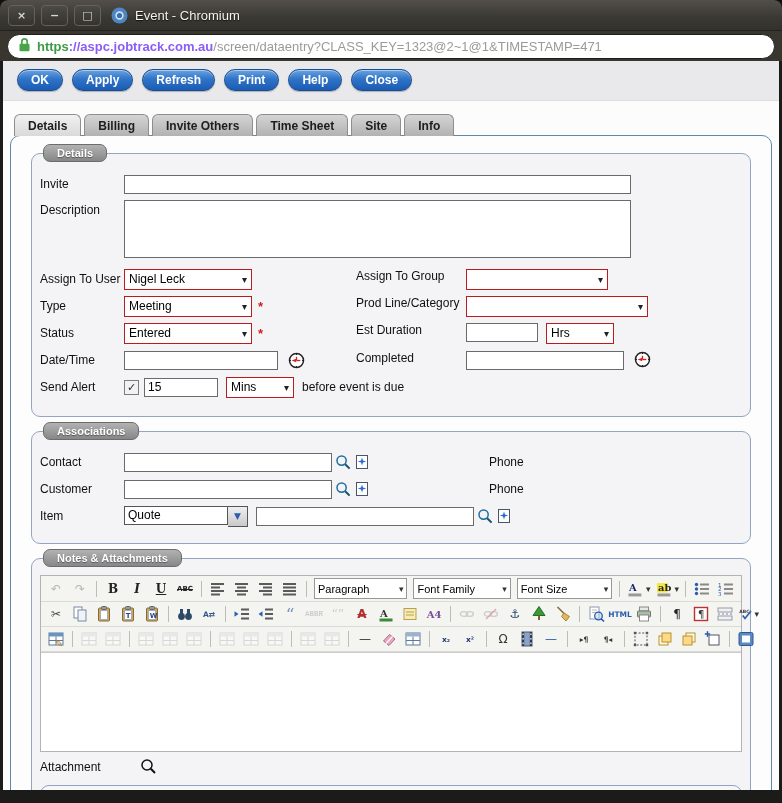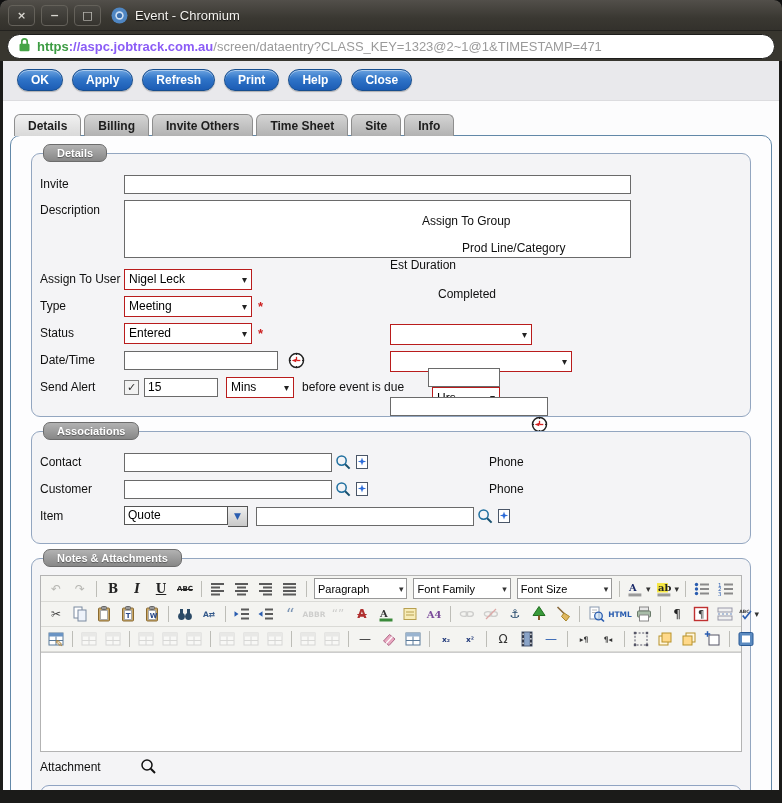--- a/index.html
+++ b/index.html
@@ -24,21 +24,21 @@
   
   .tabs{display:flex;gap:3px;padding:13px 0 0 11px;position:relative;z-index:2;}
   .tab{padding:4px 13px 3px;font:bold 12px "Liberation Sans",sans-serif;color:#1d1d1d;background:linear-gradient(#d4d4d4,#b2b2b2);border:1px solid #8e8e8e;border-bottom:none;border-radius:6px 6px 0 0;cursor:pointer;}
   .tab.active{background:linear-gradient(#f1f1f1,#d9d9d9);}
   
   .container{margin:-1px 7px 0;border:1px solid #6288a8;border-radius:10px;background:#fdfdfe;padding:9px 10px 10px;position:relative;z-index:1;}
   .fs{position:relative;border:1px solid #93a6c0;border-radius:9px;background:#f4f4f6;margin:8px 10px 14px;padding:14px 8px 8px;}
   .legend{position:absolute;top:-10px;left:11px;background:linear-gradient(#b2b2b2,#878787);border:1px solid #6c6c6c;border-radius:7px;color:#fff;font:bold 11px "Liberation Sans",sans-serif;padding:2px 13px;text-shadow:0 1px 1px #555;}
   .frow{display:flex;align-items:center;margin:5px 0;min-height:22px;position:relative;}
   .flabel{width:84px;flex:0 0 84px;font-size:12px;color:#101010;}
-  .rpair{position:absolute;left:350px;display:flex;align-items:flex-end;flex-direction:column;}
+  .rpair{position:absolute;left:316px;display:flex;align-items:flex-start;}
   .rlabel{width:110px;flex:0 0 110px;font-size:12px;color:#101010;}
   .ti{height:17px;border:1px solid #6a6a6a;background:#fff;font:12px "Liberation Sans",sans-serif;padding:0 3px;}
   .ta{height:52px;width:499px;border:1px solid #6a6a6a;background:#fff;font:12px "Liberation Sans",sans-serif;padding:2px 3px;resize:none;}
   .sel{height:19px;border:1px solid #b91c1c;background:#fff;display:inline-flex;align-items:center;font-size:12px;padding:0 4px;position:relative;cursor:pointer;}
   .sel .sel-t{flex:1;overflow:hidden;white-space:nowrap;}
   .sel::after{content:"▾";font-family:"DejaVu Sans",sans-serif;font-size:10px;color:#222;margin-left:4px;}
   .req{color:#cc2020;font:bold 13px "Liberation Sans",sans-serif;margin-left:6px;}
   .checkbox{width:13px;height:13px;border:1px solid #7d7d7d;background:#f2f2f2;display:inline-flex;align-items:center;justify-content:center;margin-right:5px;cursor:pointer;}
   .checkbox::after{content:"✓";font:bold 11px "DejaVu Sans",sans-serif;color:#2b2b2b;}
   .icobtn{display:inline-flex;align-items:center;justify-content:center;margin-left:3px;cursor:pointer;}
@@ -451,21 +451,21 @@
                   <polygon points="1.5,9 5.5,6.2 5.5,11.8" fill="#2a5db0"></polygon>
                   <rect x="8" y="3.5" width="8" height="2" fill="#5a5a5a"></rect>
                   <rect x="8" y="8" width="8" height="2" fill="#5a5a5a"></rect>
                   <rect x="8" y="12.5" width="8" height="2" fill="#5a5a5a"></rect>
                 </svg>
               </span>
               <span class="tbi">
                 <span class="f-big" style="color: rgb(125, 150, 181);">“</span>
               </span>
               <span class="tbi dis">
-                <span class="f-tiny" style="color: rgb(154, 154, 154);">ABBR</span>
+                <span class="f-tiny" style="color: rgb(154, 154, 154); font-family: Liberation Mono, monospace;">ABBR</span>
               </span>
               <span class="tbi dis">
                 <span style="color: rgb(154, 154, 154);">“”</span>
               </span>
               <span class="tbi">
                 <span class="f-strike" style="color: rgb(176, 48, 48);">A</span>
               </span>
               <span class="tbi">
                 <svg width="18" height="18" viewBox="0 0 18 18">
                   <text x="3" y="11.5" font-size="10" font-weight="bold" fill="#333" font-family="DejaVu Serif,serif">A</text>

